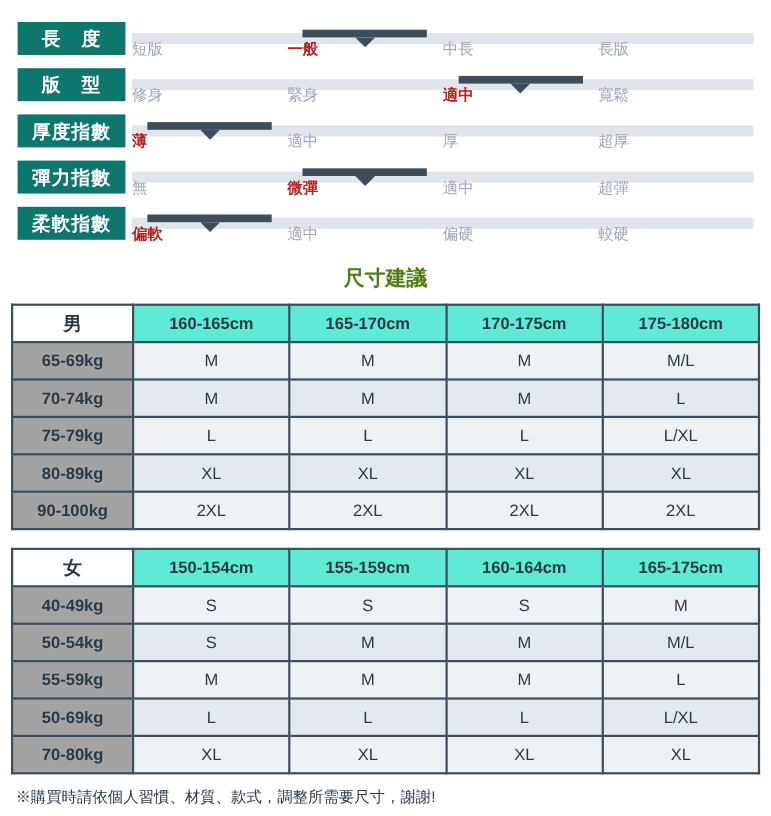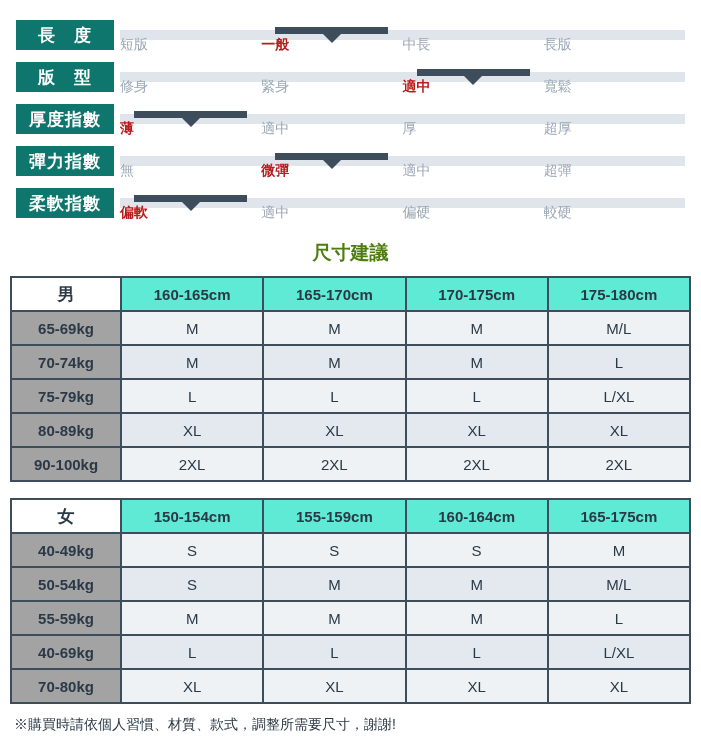--- a/index.html
+++ b/index.html
@@ -292,21 +292,21 @@
               <td class="cell">M/L</td>
             </tr>
             <tr>
               <td class="rowhead">55-59kg</td>
               <td class="cell">M</td>
               <td class="cell">M</td>
               <td class="cell">M</td>
               <td class="cell">L</td>
             </tr>
             <tr>
-              <td class="rowhead">40-69kg</td>
+              <td class="rowhead">50-69kg</td>
               <td class="cell">L</td>
               <td class="cell">L</td>
               <td class="cell">L</td>
               <td class="cell">L/XL</td>
             </tr>
             <tr>
               <td class="rowhead">70-80kg</td>
               <td class="cell">XL</td>
               <td class="cell">XL</td>
               <td class="cell">XL</td>

